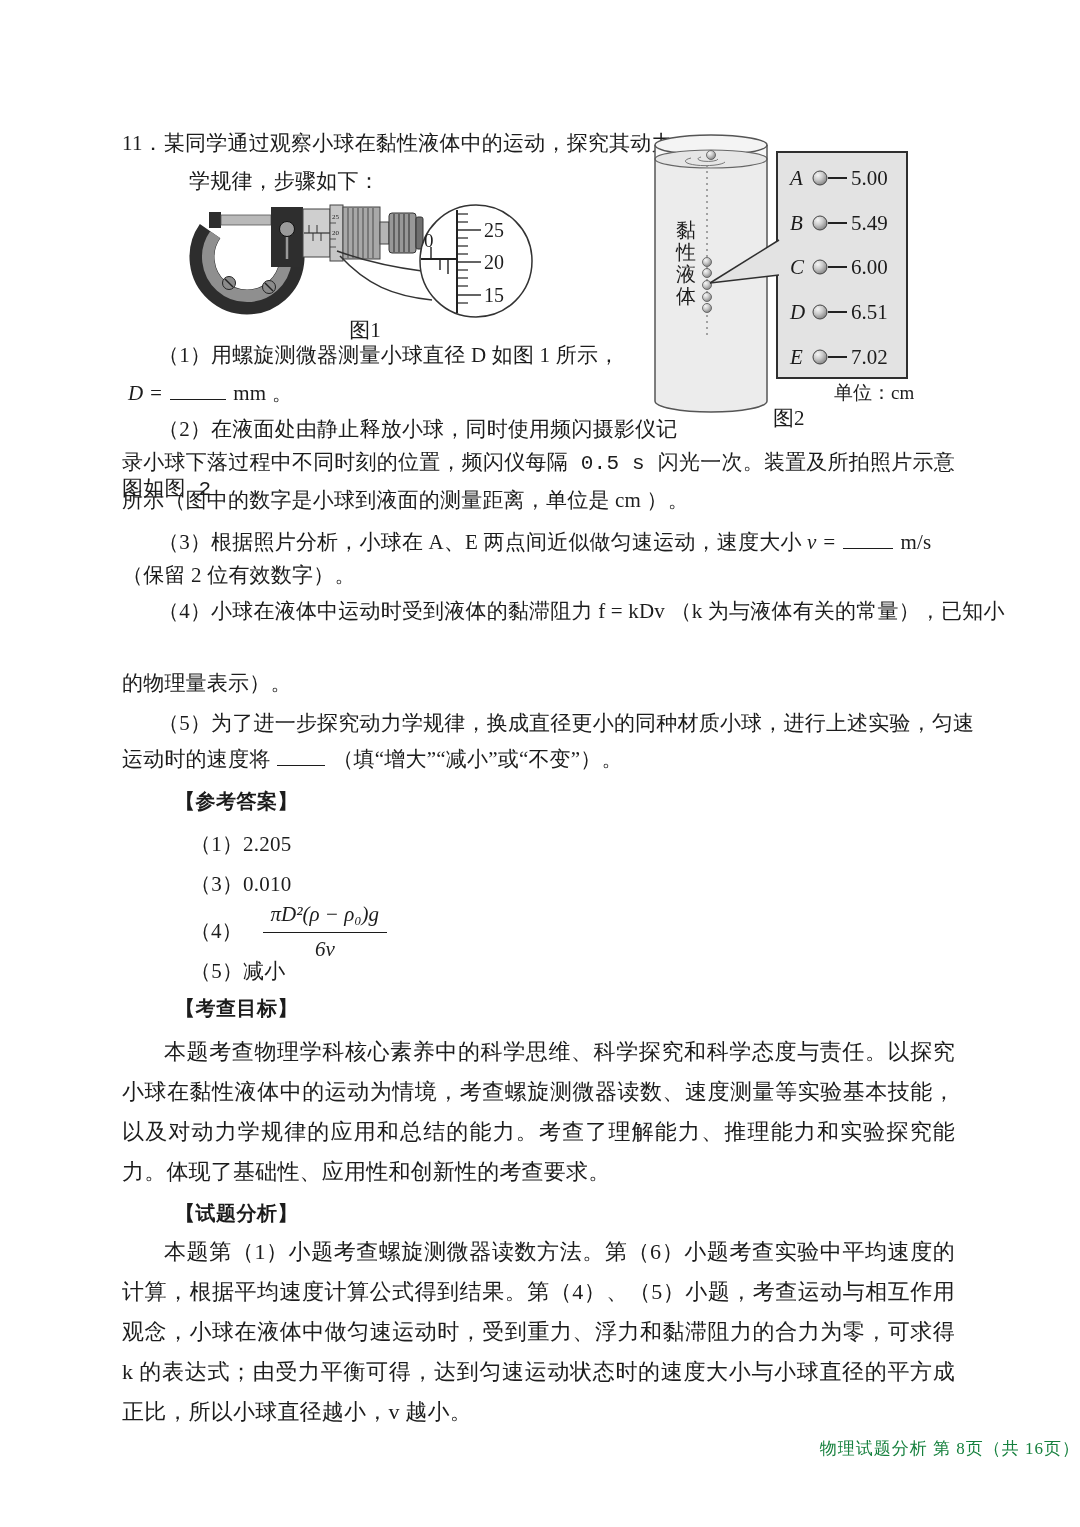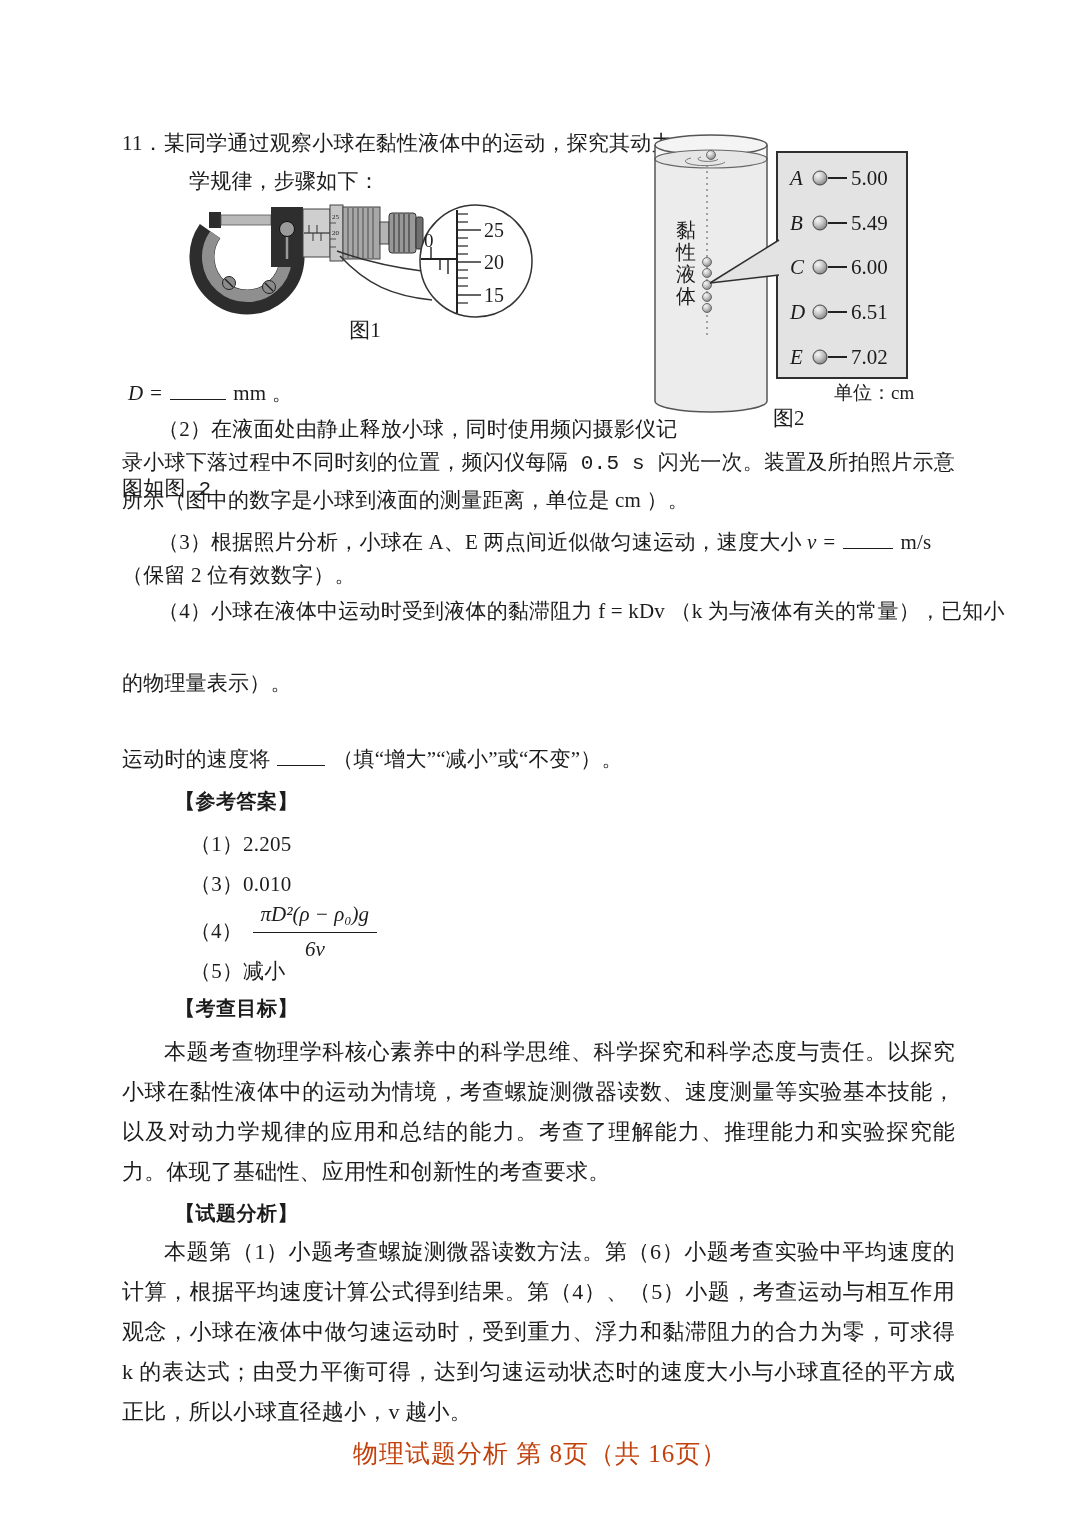--- a/index.html
+++ b/index.html
@@ -12,25 +12,25 @@
   .abs { position:absolute; }
   .ln { font-size:21px; line-height:26px; white-space:nowrap; letter-spacing:0.2px; }
   .wide { width:833px; white-space:normal; text-align:justify; text-justify:inter-ideograph;font-family:Liberation Mono, monospace; }
   .hdr { font-weight:bold; font-size:20px; letter-spacing:0.5px; }
   .para { font-size:22px; line-height:40px; width:833px; text-align:justify;
           text-justify:inter-ideograph; text-indent:42px; letter-spacing:0.2px; }
   .blank { display:inline-block; border-bottom:1.6px solid #1c1c1c; height:16px;
            vertical-align:baseline; margin:0 7px; }
   .it { font-style:italic; }
   .frac { display:inline-flex; flex-direction:column; text-align:center;
-          vertical-align:middle; margin-left:10px; font-style:italic; }
+          vertical-align:middle; margin-left:20px; font-style:italic; }
   .frac .num { padding:2px 8px 5px 8px; border-bottom:1.8px solid #1c1c1c; }
   .frac .den { padding:4px 8px 0 8px; }
   .answer-row { display:flex; align-items:center; font-size:21px; }
-  .footer { font-size:25px; color:#c2410c; width:100%; text-align:center; letter-spacing:1px; }
+  .footer { font-size:17px; color:#15803d; width:100%; text-align:right; letter-spacing:1px; }
   svg text { font-family:"Liberation Serif","DejaVu Serif",serif; fill:#1c1c1c; }
 </style>
 </head>
 <body>
 
 <div class="page">
 
   <div class="abs ln" style="left:122px; top:130px;">
     <span>11．</span><span>某同学通过观察小球在黏性液体中的运动，探究其动力</span>
   </div>
@@ -178,38 +178,40 @@
     <g>
       <text x="140" y="231" font-size="21" font-style="italic">E</text>
       <circle cx="170" cy="224" r="7" fill="url(#ballg)" stroke="#444" stroke-width="1"></circle>
       <line x1="178" y1="224" x2="197" y2="224" stroke="#222" stroke-width="2"></line>
       <text x="201" y="231" font-size="21">7.02</text>
     </g>
     <text x="184" y="266" font-size="19">单位：cm</text>
     <text x="123" y="292" font-size="21">图2</text>
   </svg>
 
+  <div class="abs ln" style="left:158px; top:342px;">（1）用螺旋测微器测量小球直径 D 如图 1 所示，</div>
 
   <div class="abs ln" style="left:128px; top:380px;">
     <span class="it">D =</span><span class="blank" style="width:56px;"></span><span>mm 。</span>
   </div>
 
   <div class="abs ln" style="left:158px; top:416px;">（2）在液面处由静止释放小球，同时使用频闪摄影仪记</div>
   <div class="abs ln wide" style="left:122px; top:451px;">录小球下落过程中不同时刻的位置，频闪仪每隔 0.5 s 闪光一次。装置及所拍照片示意图如图 2</div>
   <div class="abs ln" style="left:122px; top:487px;">所示（图中的数字是小球到液面的测量距离，单位是 cm ）。</div>
 
   <div class="abs ln" style="left:158px; top:529px;">
     <span>（3）根据照片分析，小球在 A、E 两点间近似做匀速运动，速度大小</span>
     <span class="it">v =</span><span class="blank" style="width:50px;"></span><span>m/s</span>
   </div>
   <div class="abs ln" style="left:122px; top:562px;">（保留 2 位有效数字）。</div>
 
   <div class="abs ln" style="left:158px; top:598px;">（4）小球在液体中运动时受到液体的黏滞阻力 f = kDv （k 为与液体有关的常量），已知小</div>
   <div class="abs ln" style="left:122px; top:670px;">的物理量表示）。</div>
 
+  <div class="abs ln" style="left:158px; top:710px;">（5）为了进一步探究动力学规律，换成直径更小的同种材质小球，进行上述实验，匀速</div>
   <div class="abs ln" style="left:122px; top:746px;">
     <span>运动时的速度将</span><span class="blank" style="width:48px;"></span><span>（填“增大”“减小”或“不变”）。</span>
   </div>
 
   <div class="abs ln hdr" style="left:175px; top:788px;">【参考答案】</div>
   <div class="abs ln" style="left:190px; top:831px;">（1）2.205</div>
   <div class="abs ln" style="left:190px; top:871px;">（3）0.010</div>
   <div class="abs answer-row" style="left:190px; top:900px;">
     <span>（4）</span>
     <span class="frac">

